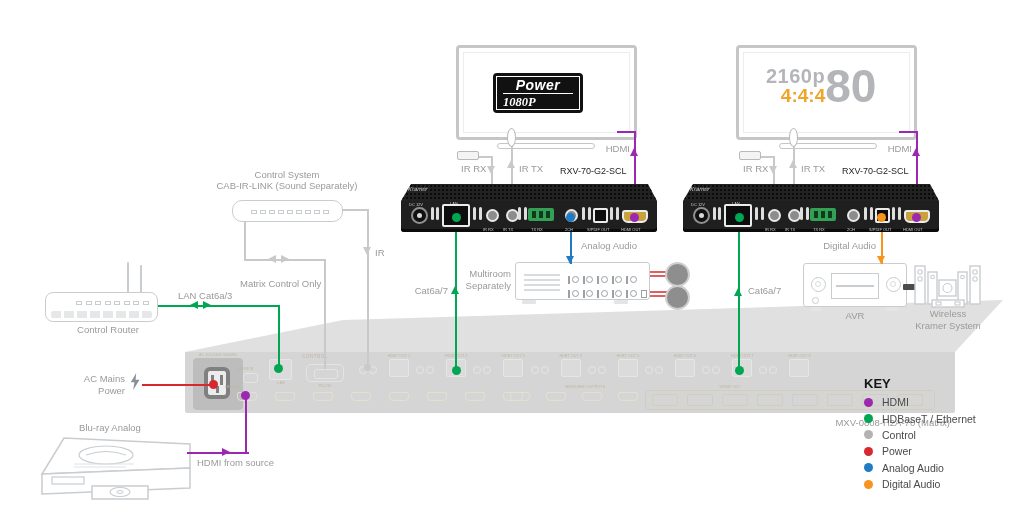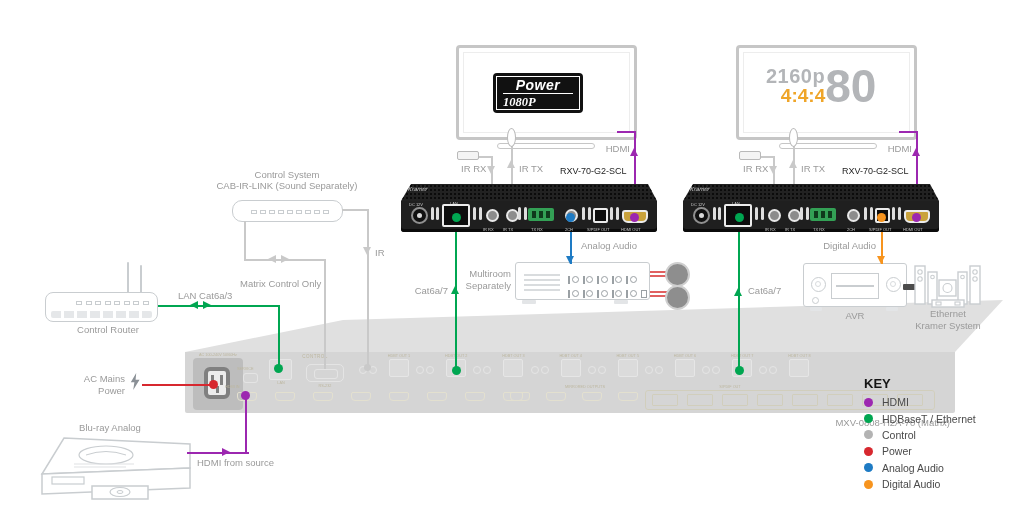--- a/index.html
+++ b/index.html
@@ -371,21 +371,21 @@
         <circle cx="8" cy="21" r="2.2"></circle>
         <circle cx="63" cy="14" r="2.2"></circle>
         <circle cx="63" cy="21" r="2.2"></circle>
       <circle cx="20.5" cy="19" r="1.8"></circle>
         <circle cx="50.5" cy="19" r="1.8"></circle>
       <circle cx="35.5" cy="30" r="4.5"></circle>
         <rect x="24" y="44" width="5" height="3"></rect>
         <rect x="43" y="44" width="5" height="3"></rect>
     </g>
   </svg>
-  <div class="lbl" style="left:903px;top:308px;width:90px;text-align:center">Ethernet</div>
+  <div class="lbl" style="left:903px;top:308px;width:90px;text-align:center">Wireless</div>
   <div class="lbl" style="left:903px;top:320px;width:90px;text-align:center">Kramer System</div>
 
   <div class="line" style="left:244px;top:221px;width:2px;height:40px;background:#c9c9c9"></div>
   <div class="line" style="left:244px;top:259px;width:82px;height:2px;background:#c9c9c9"></div>
   <div class="line" style="left:324px;top:259px;width:2px;height:110px;background:#c9c9c9"></div>
   <i class="arr left" style="left:268px;top:255px;color:#c9c9c9"></i>
   <i class="arr right" style="left:281px;top:255px;color:#c9c9c9"></i>
   <div class="lbl" style="left:240px;top:278px">Matrix Control Only</div>
 
   <div class="line" style="left:342px;top:209px;width:27px;height:2px;background:#c9c9c9"></div>

